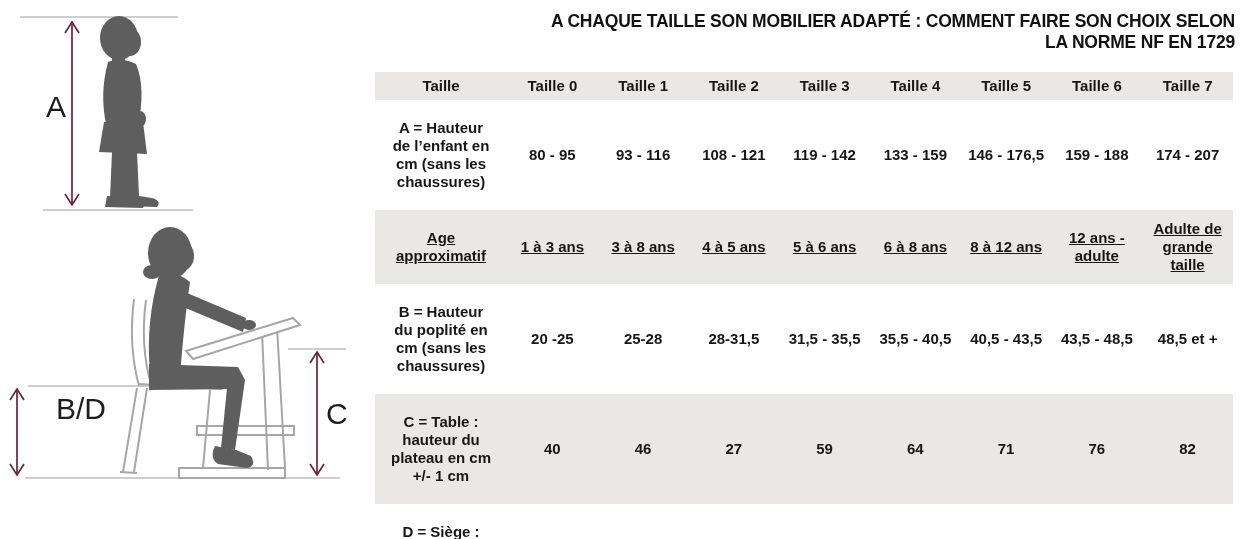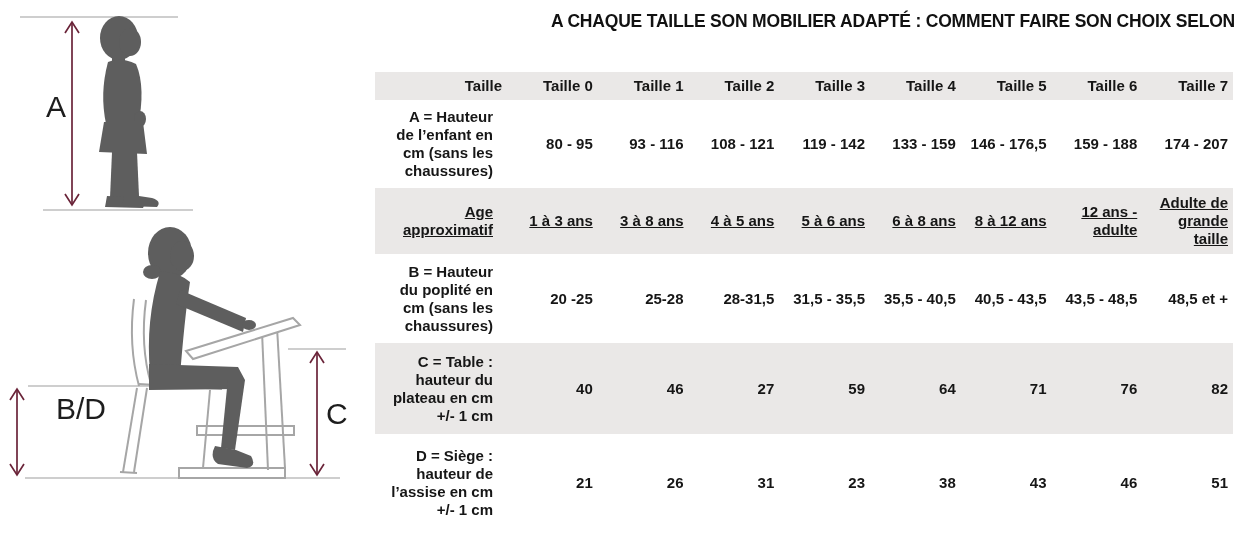--- a/index.html
+++ b/index.html
@@ -6,23 +6,23 @@
   #stage{position:relative;width:1255px;height:539px;background:#ffffff;overflow:hidden;
          font-family:"Liberation Sans",sans-serif;color:#141414;}
   svg{position:absolute;display:block;}
   .lbl{position:absolute;font:400 30px/1 "Liberation Sans",sans-serif;color:#1d1d1d;}
   #title{position:absolute;left:375px;top:11px;width:860px;text-align:right;
          font:700 17.5px/21px "Liberation Sans",sans-serif;color:#111;letter-spacing:-0.2px;}
   #size-table{position:absolute;left:375px;top:72px;width:858px;border-collapse:collapse;
         table-layout:fixed;font:700 15px/18px "Liberation Sans",sans-serif;color:#161616;}
   #size-table col.c0{width:132px;}
   #size-table col.cv{width:90.75px;}
-  #size-table th,#size-table td{text-align:right;vertical-align:middle;padding:2px 5px;
+  #size-table th,#size-table td{text-align:center;vertical-align:middle;padding:2px 5px;
         font-weight:700;overflow:hidden;}
-  #size-table td.rowhead{padding:8px 14px;}
+  #size-table td.rowhead{padding:19px 14px;}
   #size-table thead tr{height:28px;background:#eae8e7;}
   #size-table tbody tr{background:#ffffff;}
   #size-table tbody tr:nth-child(1){height:88px;}
   #size-table tbody tr:nth-child(2){height:66px;background:#eae8e7;text-decoration:underline;}
   #size-table tbody tr:nth-child(3){height:89px;}
   #size-table tbody tr:nth-child(4){height:91px;background:#eae8e7;margin-left:16px;}
   #size-table tbody tr:nth-child(5){height:98px;}
 </style>
 </head>
 <body>
@@ -92,20 +92,21 @@
       <line x1="317" y1="132" x2="317" y2="255"></line>
       <polyline points="310,143 317,132 324,143"></polyline>
       <polyline points="310,244 317,255 324,244"></polyline>
     </g>
   </svg>
   <span class="lbl" style="left:56px;top:394px">B/D</span>
   <span class="lbl" style="left:326px;top:399px">C</span>
 
   <div id="title">
     <div>A CHAQUE TAILLE SON MOBILIER ADAPTÉ : COMMENT FAIRE SON CHOIX SELON</div>
+    <div>LA NORME NF EN 1729</div>
   </div>
 
   <table id="size-table">
     <colgroup>
       <col class="c0">
         <col class="cv">
         <col class="cv">
         <col class="cv">
         <col class="cv">
       <col class="cv">

